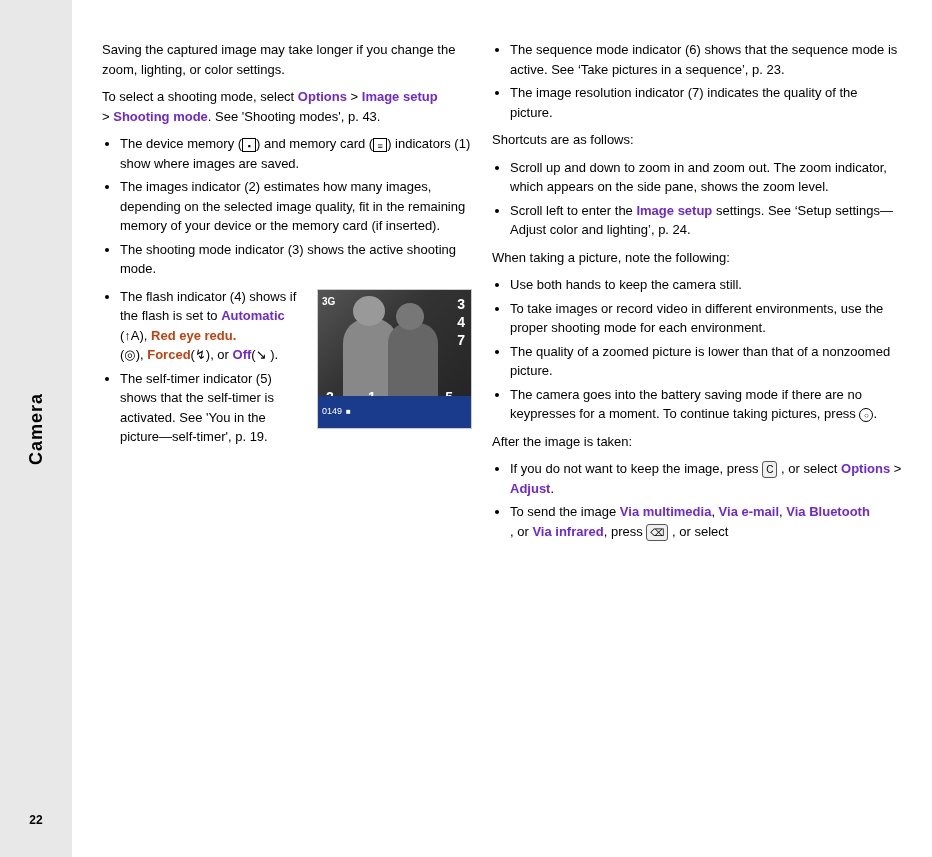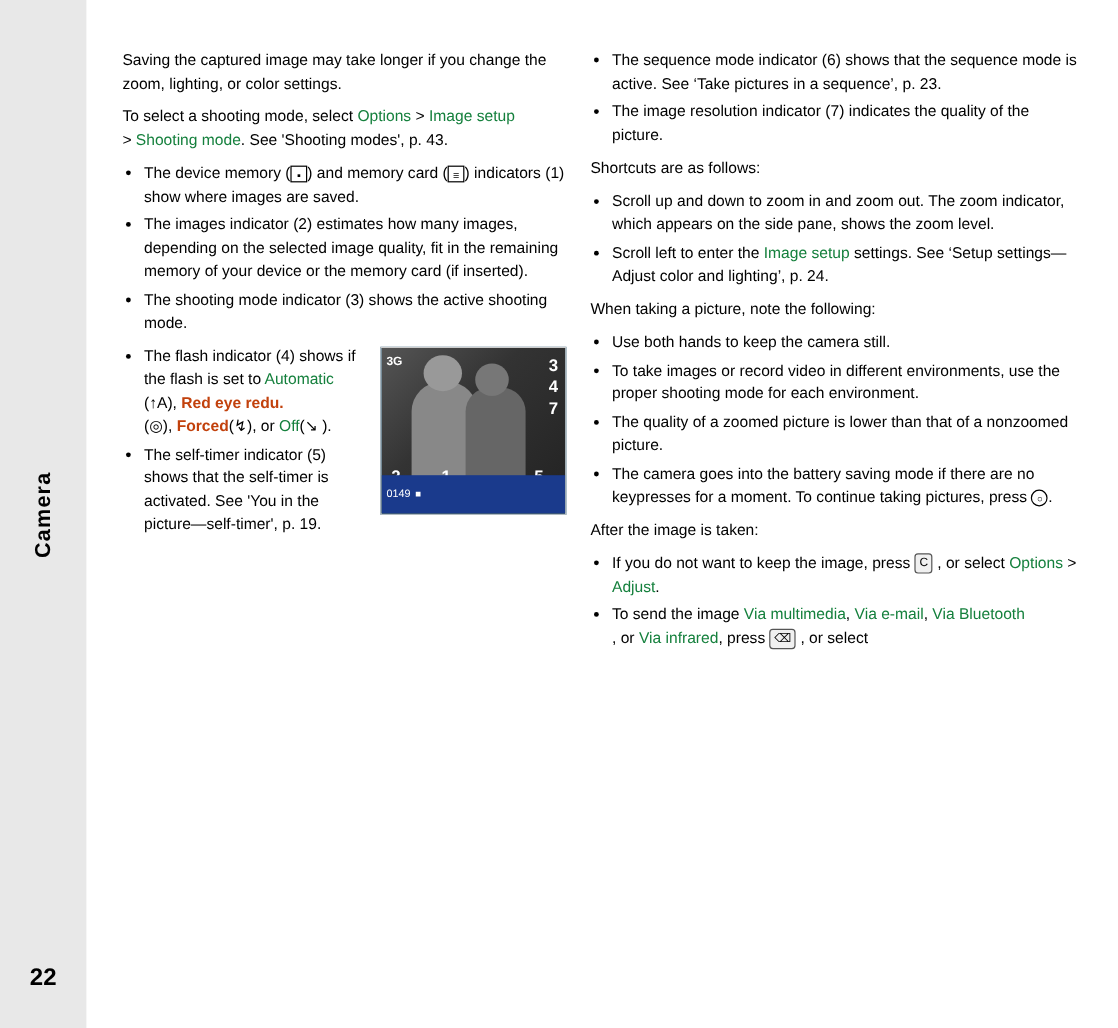--- a/index.html
+++ b/index.html
@@ -43,21 +43,21 @@
       color: #000;
       letter-spacing: 1px;
     }
 
     .page-number {
       position: absolute;
       bottom: 30px;
       left: 0;
       right: 0;
       text-align: center;
-      font-size: 20px;
+      font-size: 12px;
       font-weight: bold;
       color: #000;
     }
 
     
     .content {
       flex: 1;
       padding: 40px 30px 30px 30px;
       display: flex;
       gap: 20px;
@@ -74,22 +74,22 @@
       flex: 1;
       font-size: 13px;
       line-height: 1.5;
     }
 
     p {
       margin-bottom: 8px;
     }
 
     .highlight-blue {
-      color: #15803d;
-      font-weight: normal;
+      color: #6d28d9;
+      font-weight: bold;
     }
 
     .highlight-red {
       color: #c2410c;
       font-weight: bold;
     }
 
     ul {
       list-style: disc;
       margin-left: 18px;
@@ -99,21 +99,21 @@
     ul li {
       margin-bottom: 4px;
       line-height: 1.5;
     }
 
     .camera-image {
       width: 155px;
       height: 140px;
       border: 1px solid #ccc;
       position: relative;
-      background: #0c4a6e;
+      background: #fca5a5;
       flex-shrink: 0;
       margin-top: 2px;
     }
 
     
     .camera-screen {
       width: 100%;
       height: 100%;
       position: relative;
       overflow: hidden;

